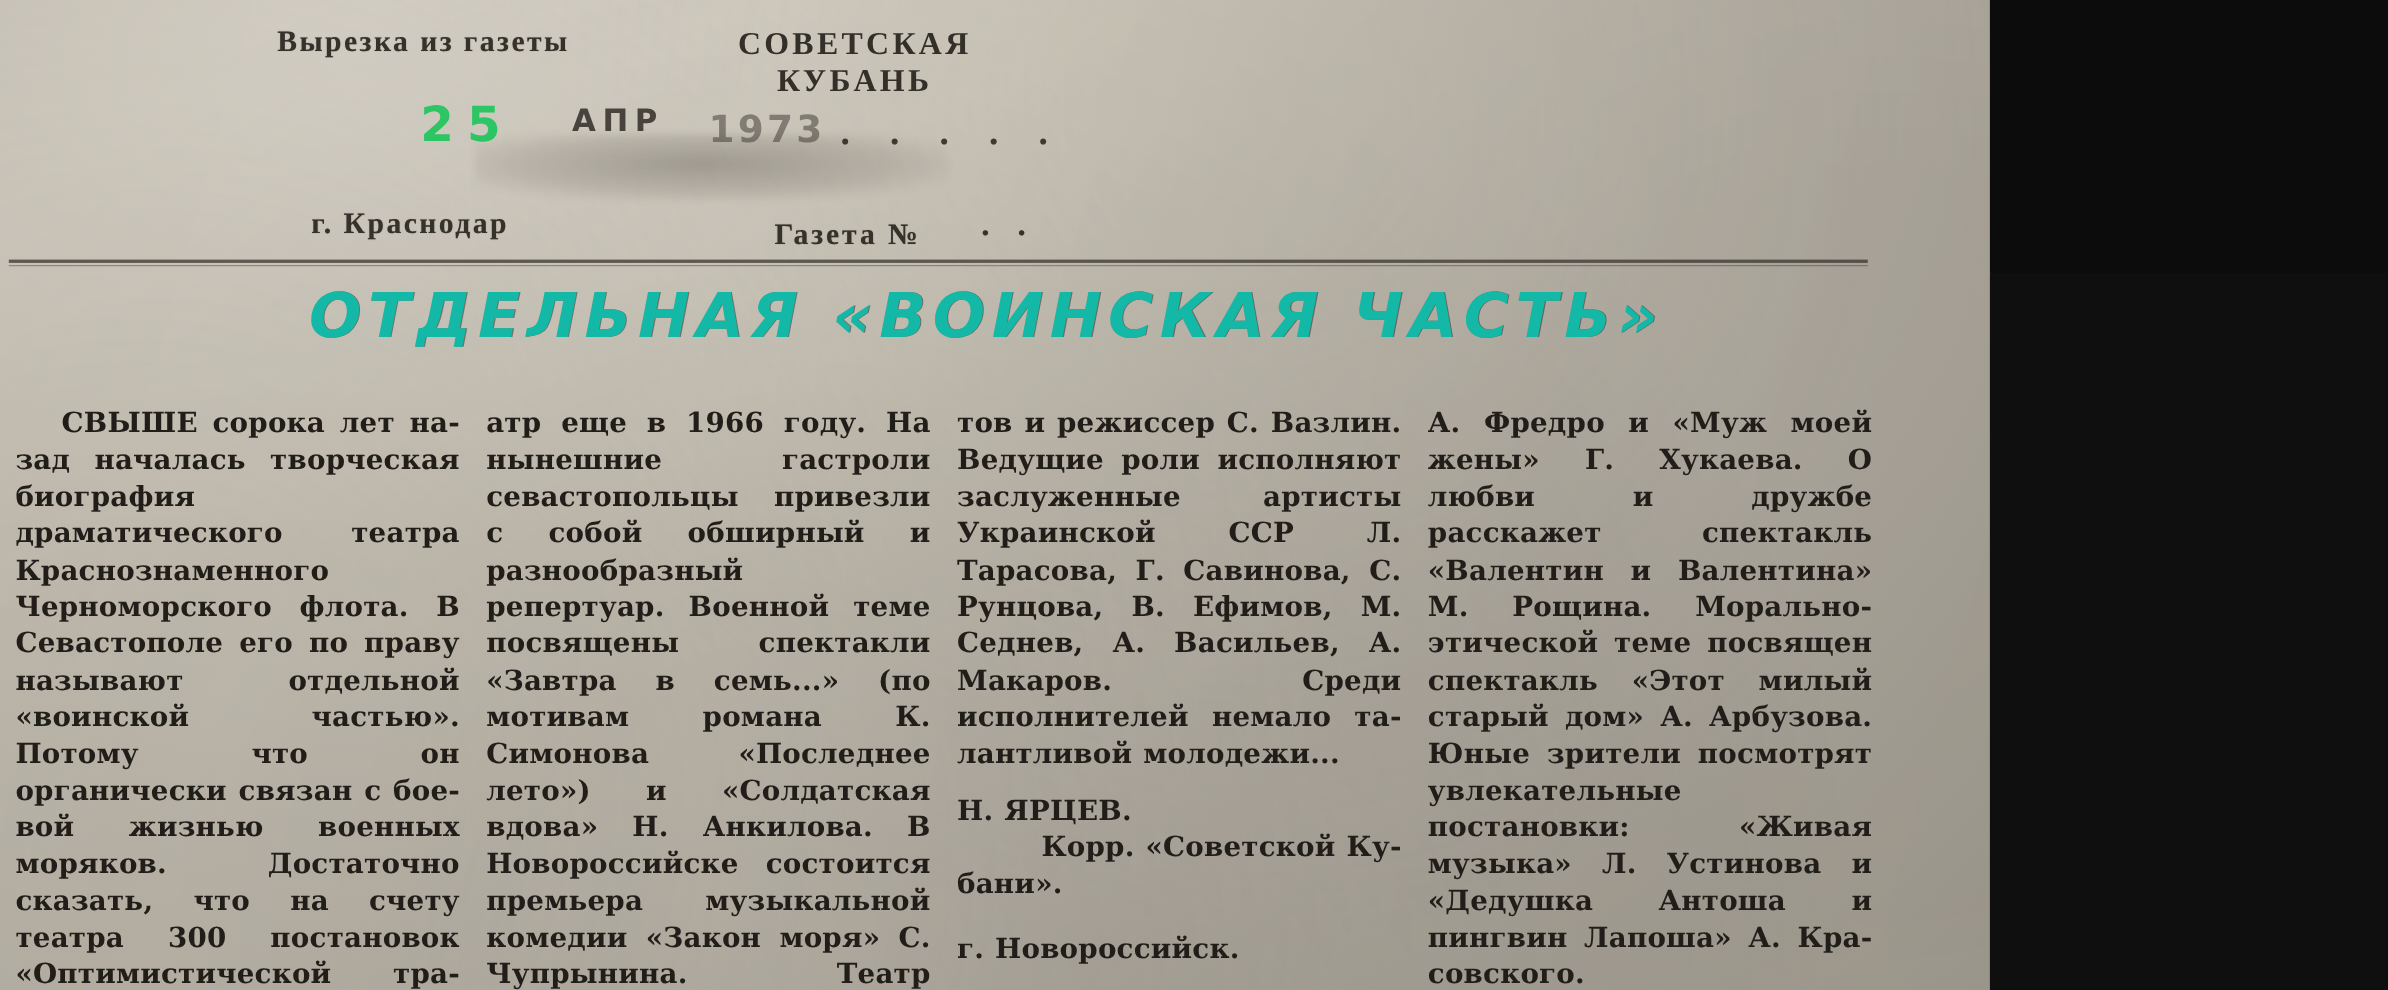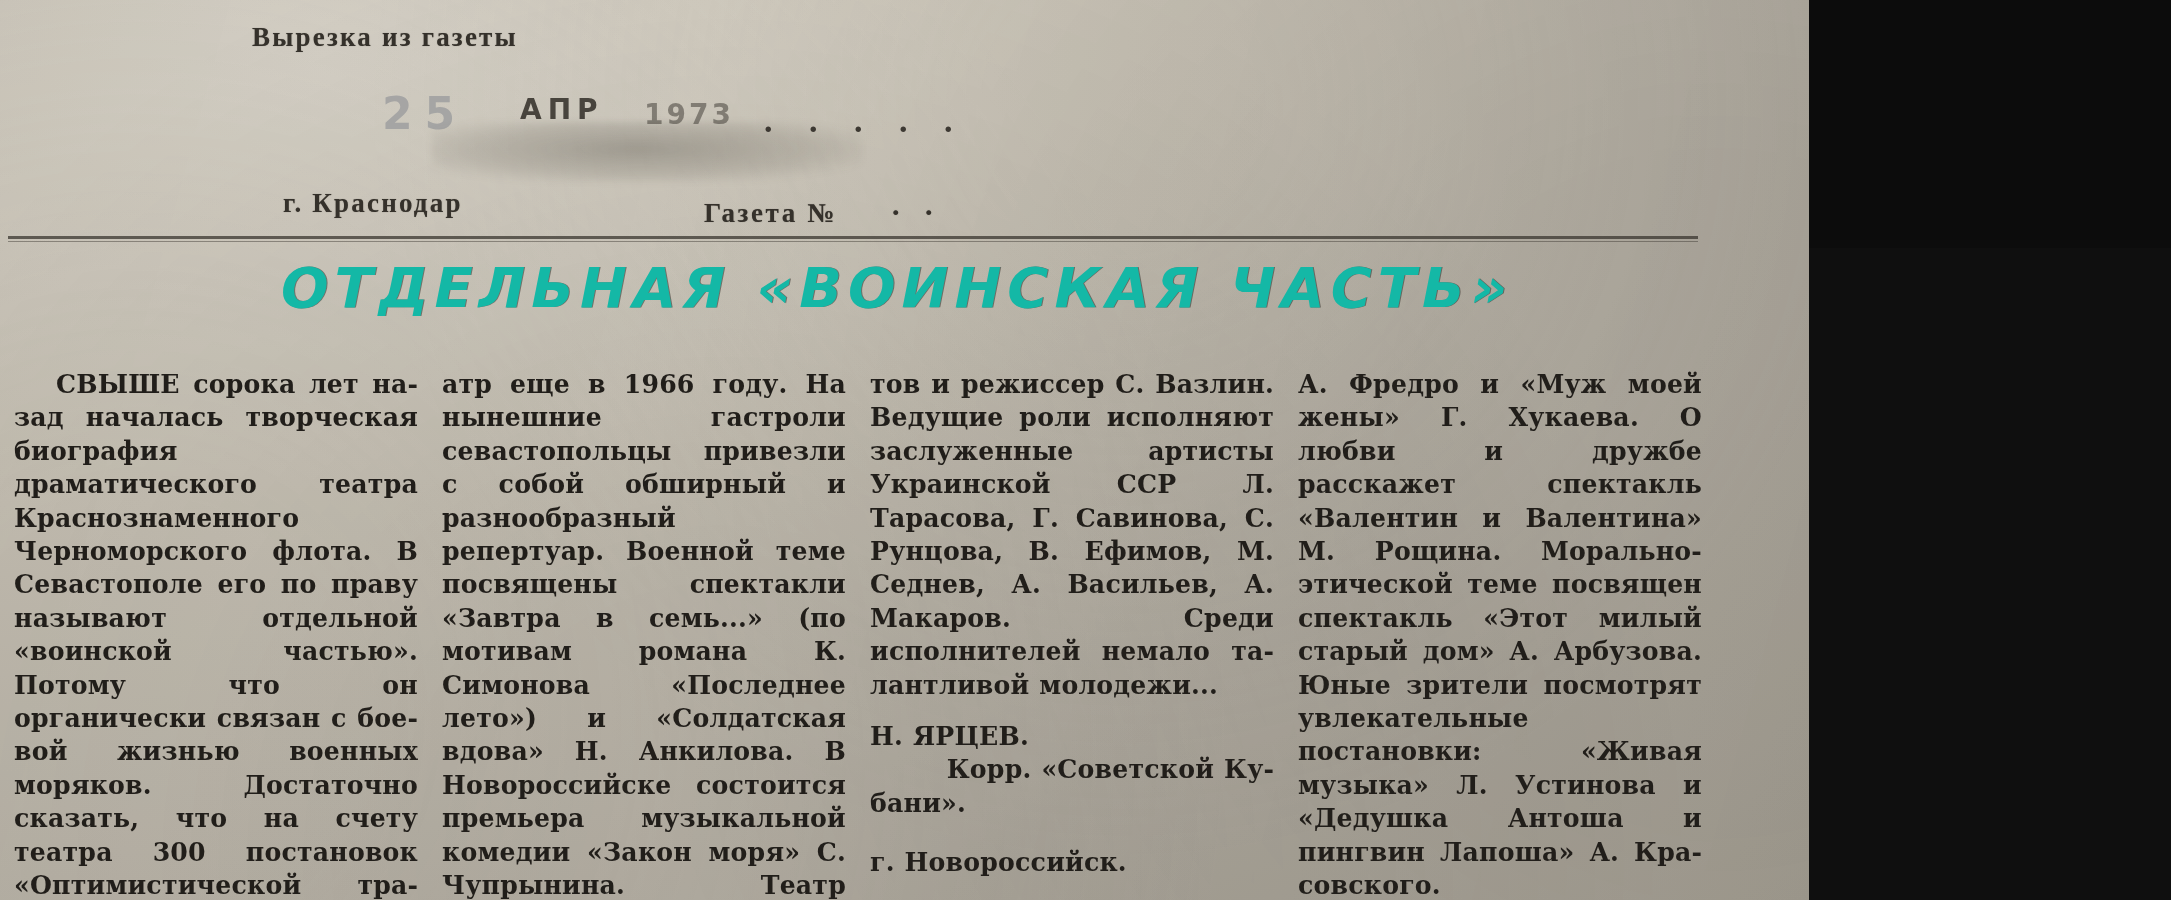--- a/index.html
+++ b/index.html
@@ -111,40 +111,40 @@
     height: 62px;
   }
   .date-day {
     position: absolute;
     left: 0;
     top: 0;
     font-family: "DejaVu Sans", sans-serif;
     font-size: 44px;
     font-weight: 700;
     letter-spacing: 12px;
-    color: #a3a3a3;
+    color: #22c55e;
     opacity: .93;
   }
   .date-month {
     position: absolute;
     left: 138px;
     top: 5px;
     font-family: "DejaVu Sans", sans-serif;
     font-size: 28px;
     font-weight: 700;
     letter-spacing: 6px;
     color: #3a3630;
     opacity: .9;
   }
   .date-year {
     position: absolute;
     left: 262px;
     top: 10px;
     font-family: "DejaVu Sans", sans-serif;
-    font-size: 28px;
+    font-size: 34px;
     font-weight: 700;
     letter-spacing: 3px;
     color: #46423b;
     opacity: .55;
     filter: blur(0.4px);
   }
   .date-dots {
     position: absolute;
     left: 382px;
     top: 14px;
@@ -251,20 +251,21 @@
 
 <div id="clipping">
 
   <div class="paper"></div>
   <div class="dark-corner"></div>
   <div class="dark-strip-right"></div>
 
   <div class="stamp-block">
     <div class="stamp-line lbl-vyrezka">Вырезка  из  газеты</div>
 
+    <div class="paper-name"><span>СОВЕТСКАЯ</span><br><span>КУБАНЬ</span></div>
 
     <div class="date-stamp">
       <span class="date-day">25</span>
       <span class="date-month">АПР</span>
       <span class="date-year">1973</span>
       <span class="date-dots">. . . . .</span>
     </div>
     <div class="smudge"></div>
 
     <div class="stamp-line lbl-city">г. Краснодар</div>

